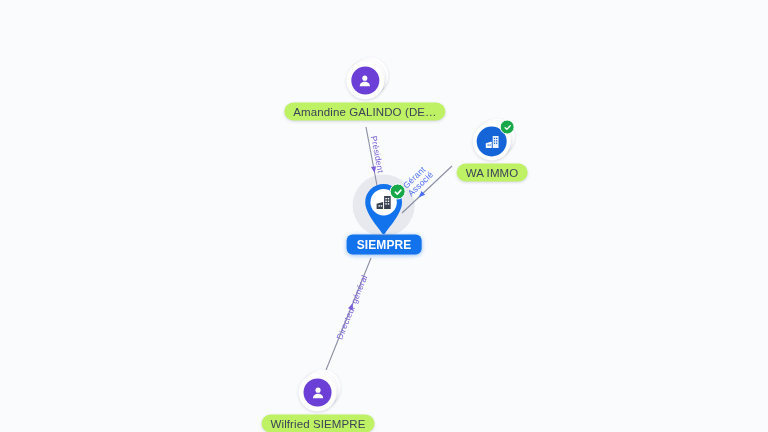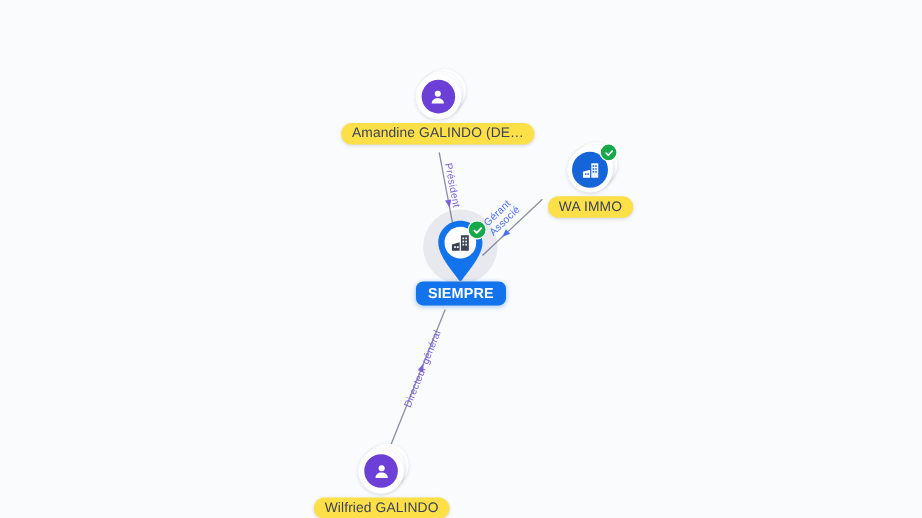--- a/index.html
+++ b/index.html
@@ -104,21 +104,21 @@
     justify-content: center;
     right: -4px;
     top: -3px;
     z-index: 5;
   }
   .check-badge svg { display: block; }
 
   
   .node-label {
     margin-top: 3px;
-    background: #fde047;
+    background: #bef264;
     border-radius: 11px;
     padding: 3px 9px;
     font-size: 11.5px;
     color: #3c4257;
     white-space: nowrap;
     box-shadow: 0 1px 3px rgba(40, 50, 90, .18);
     letter-spacing: .1px;
   }
   .node-label.selected {
     background: #1373ec;
@@ -307,16 +307,16 @@
       <div class="card c3"></div>
       <div class="card c2"></div>
       <div class="card c1"></div>
       <div class="avatar-circle">
         <svg width="17" height="17" viewBox="0 0 24 24" fill="#ffffff">
           <circle cx="12" cy="8" r="3.6"></circle>
           <path d="M4.8 19.4c0-3.9 3.2-6.2 7.2-6.2s7.2 2.3 7.2 6.2z"></path>
         </svg>
       </div>
     </div>
-    <div class="node-label">Wilfried GALINDO</div>
+    <div class="node-label">Wilfried SIEMPRE</div>
   </div>
 
 </div>
 
 </body></html>

